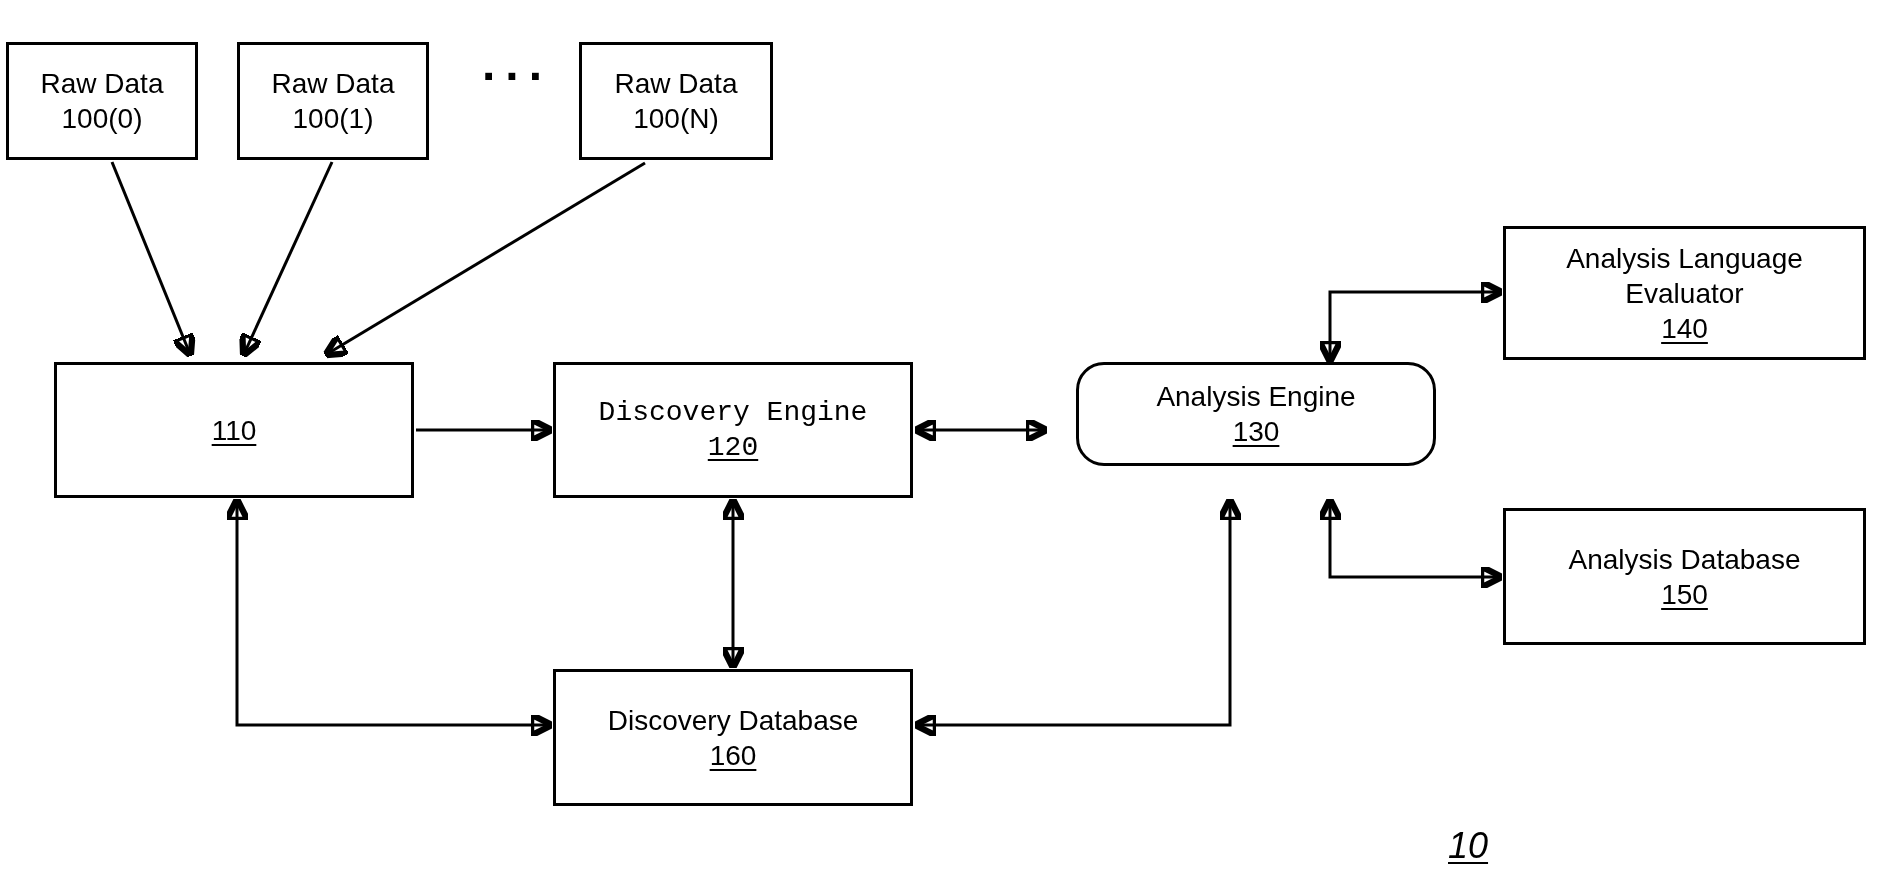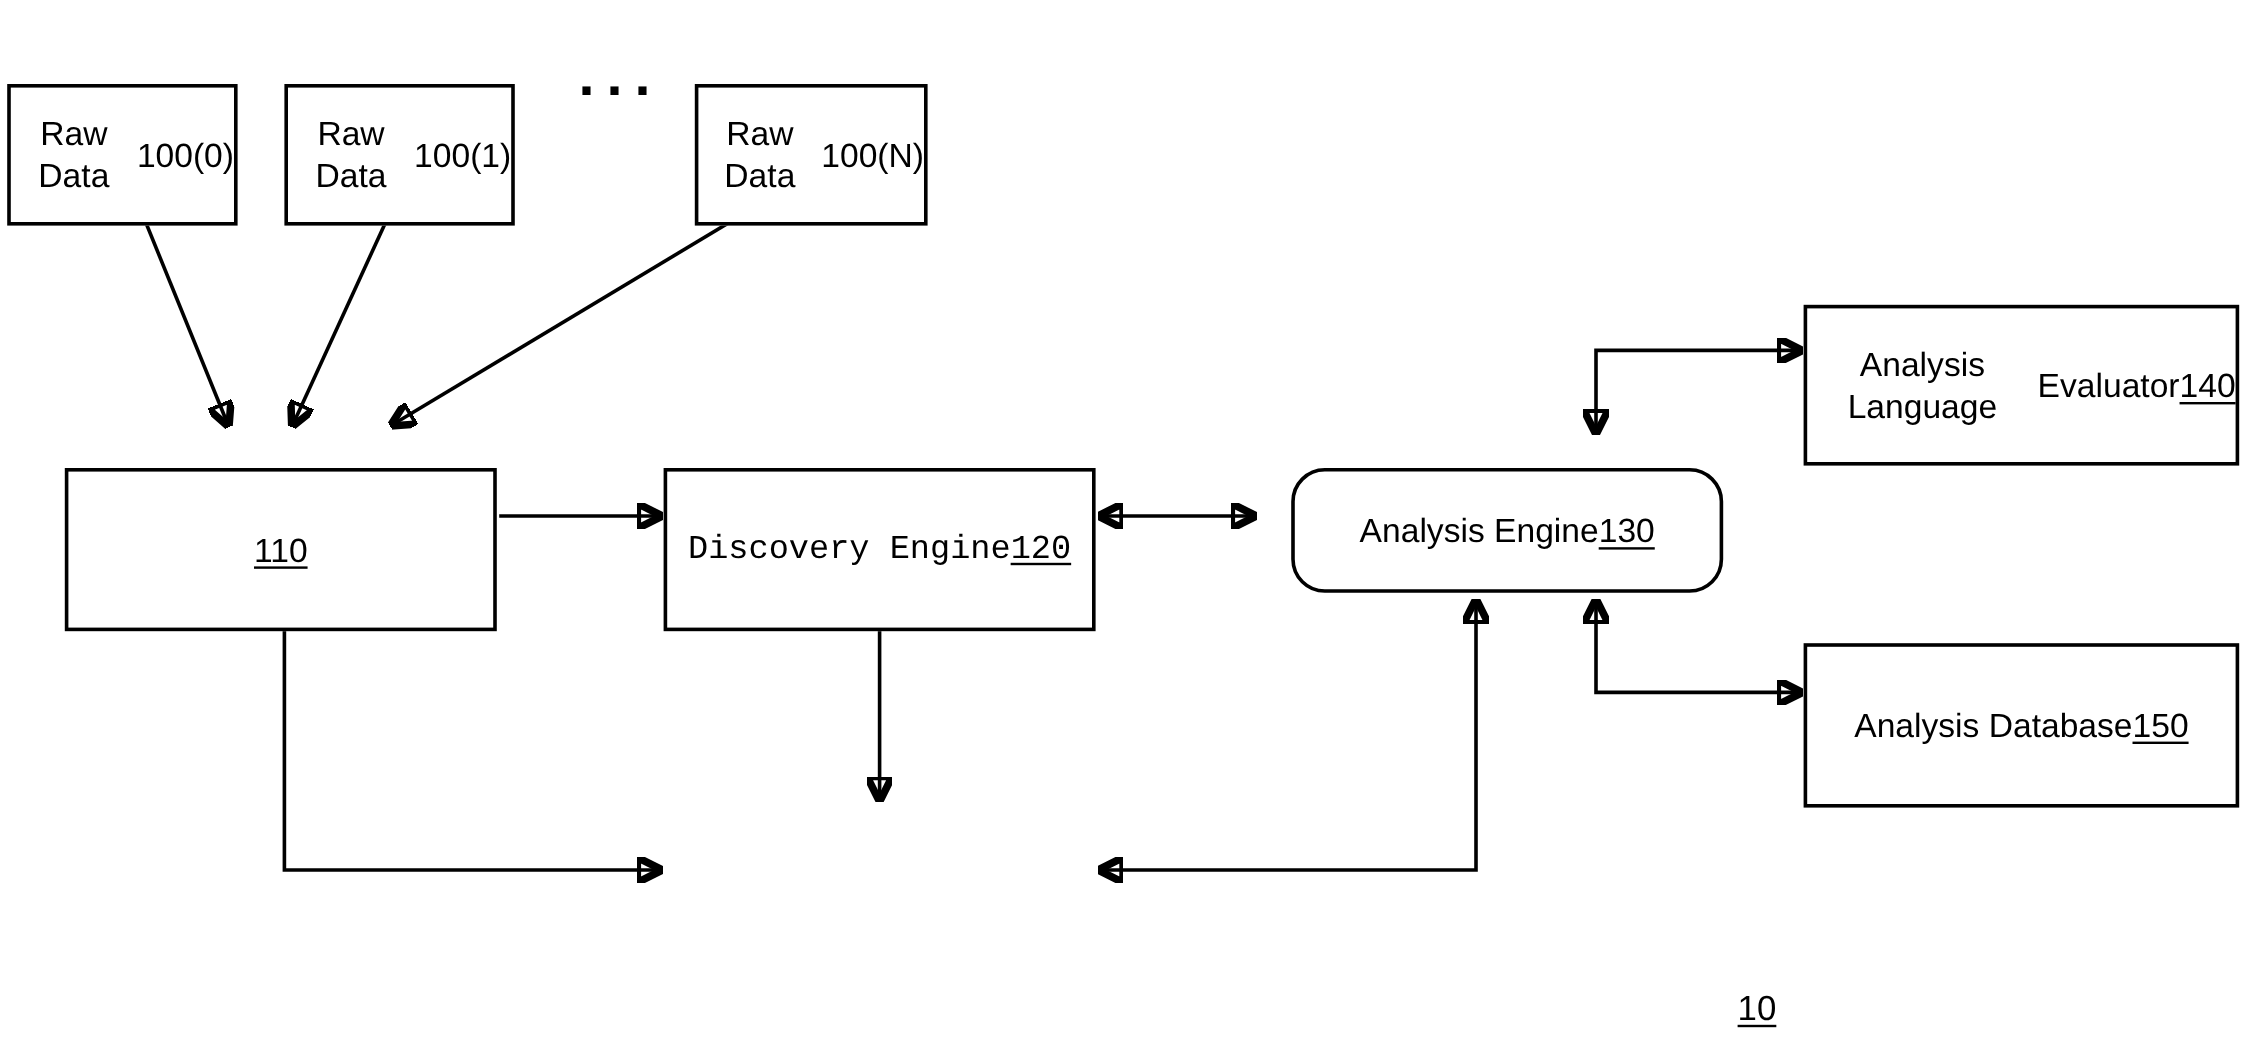--- a/index.html
+++ b/index.html
@@ -27,46 +27,46 @@
     stroke: #000000;
     stroke-width: 3;
     fill: none;
   }
   .node {
     position: absolute;
     box-sizing: border-box;
     border: 3px solid #000000;
     background: #ffffff;
     display: flex;
-    flex-direction: row;
+    flex-direction: column;
     align-items: center;
     justify-content: center;
     text-align: center;
     font-size: 28px;
     line-height: 1.25;
-    margin-top: 28px;
   }
   .node .ref-underline {
     text-decoration: underline;
     text-decoration-thickness: 2px;
     text-underline-offset: 4px;
   }
   .ellipsis {
     position: absolute;
     font-size: 48px;
     font-weight: 700;
     letter-spacing: 10px;
     line-height: 56px;
   }
   .figure-number {
     position: absolute;
-    font-size: 29px;
+    font-size: 36px;
     text-decoration: underline;
     text-decoration-thickness: 2px;
     text-underline-offset: 4px;
+    font-style: italic;
   }
 </style>
 </head>
 <body>
 
 <div id="canvas">
 
   <svg id="arrow-layer" xmlns="http://www.w3.org/2000/svg" width="1879" height="873" viewBox="0 0 1879 873">
     <defs>
       <marker id="arrow" viewBox="0 0 10 10" refX="9" refY="5" markerWidth="7" markerHeight="7" orient="auto-start-reverse" markerUnits="strokeWidth">
@@ -120,16 +120,20 @@
     <span>Analysis Language</span>
     <span>Evaluator</span>
     <span class="ref-underline">140</span>
   </div>
 
   <div class="node" style="left:1503px; top:508px; width:363px; height:137px;align-items:center;">
     <span>Analysis Database</span>
     <span class="ref-underline">150</span>
   </div>
 
+  <div class="node" style="left:553px; top:669px; width:360px; height:137px;">
+    <span>Discovery Database</span>
+    <span class="ref-underline">160</span>
+  </div>
 
   <div class="figure-number" style="left:1448px; top:825px;">10</div>
 
 </div>
 
 </body></html>

